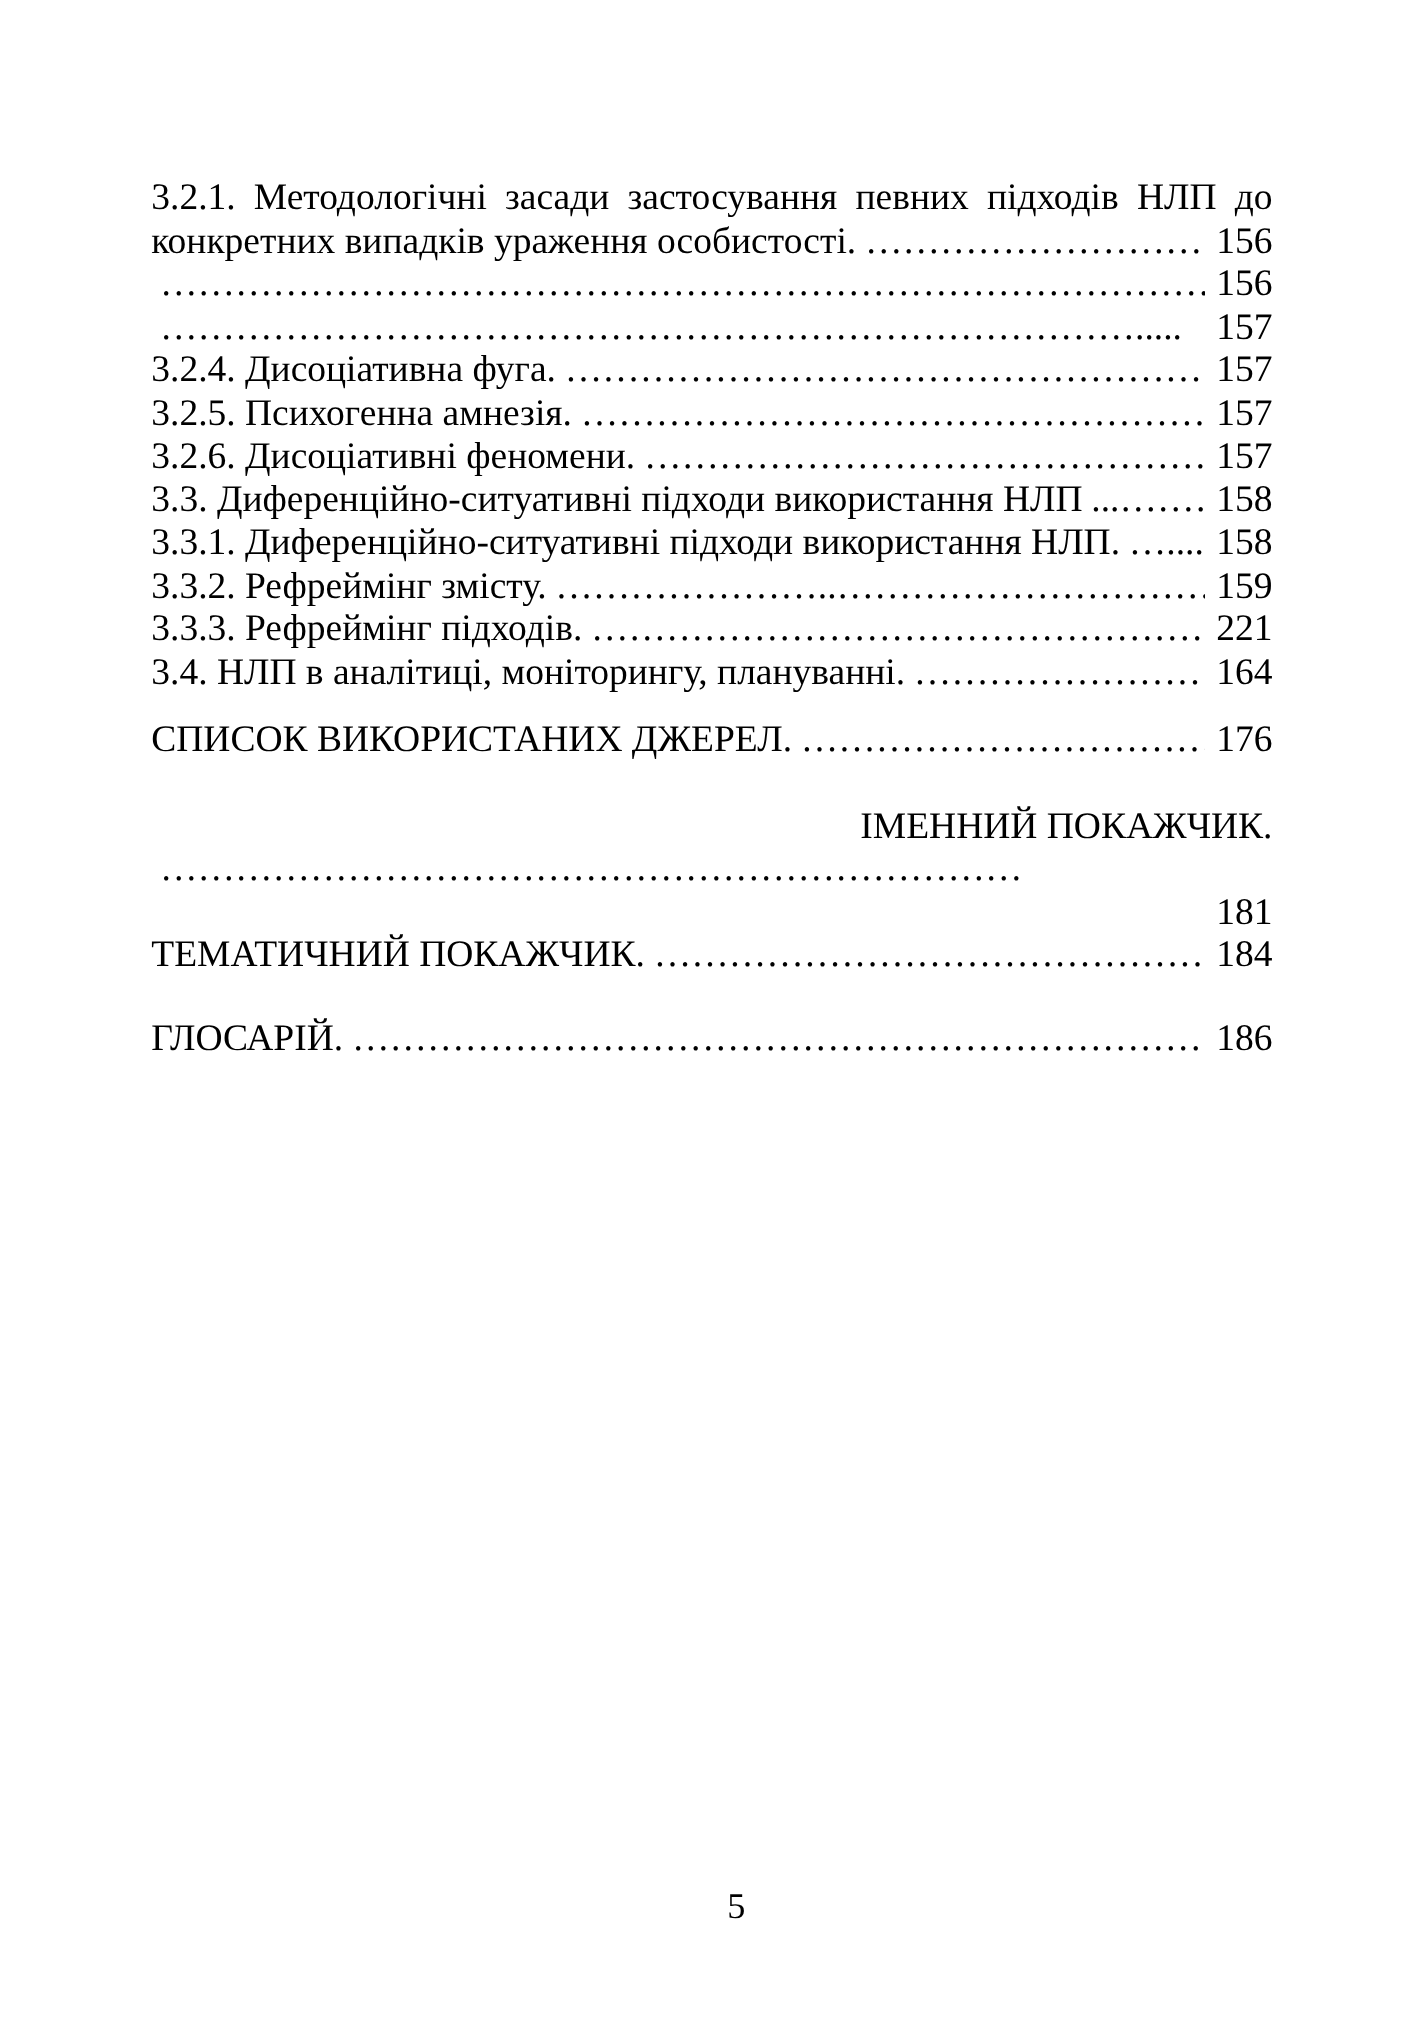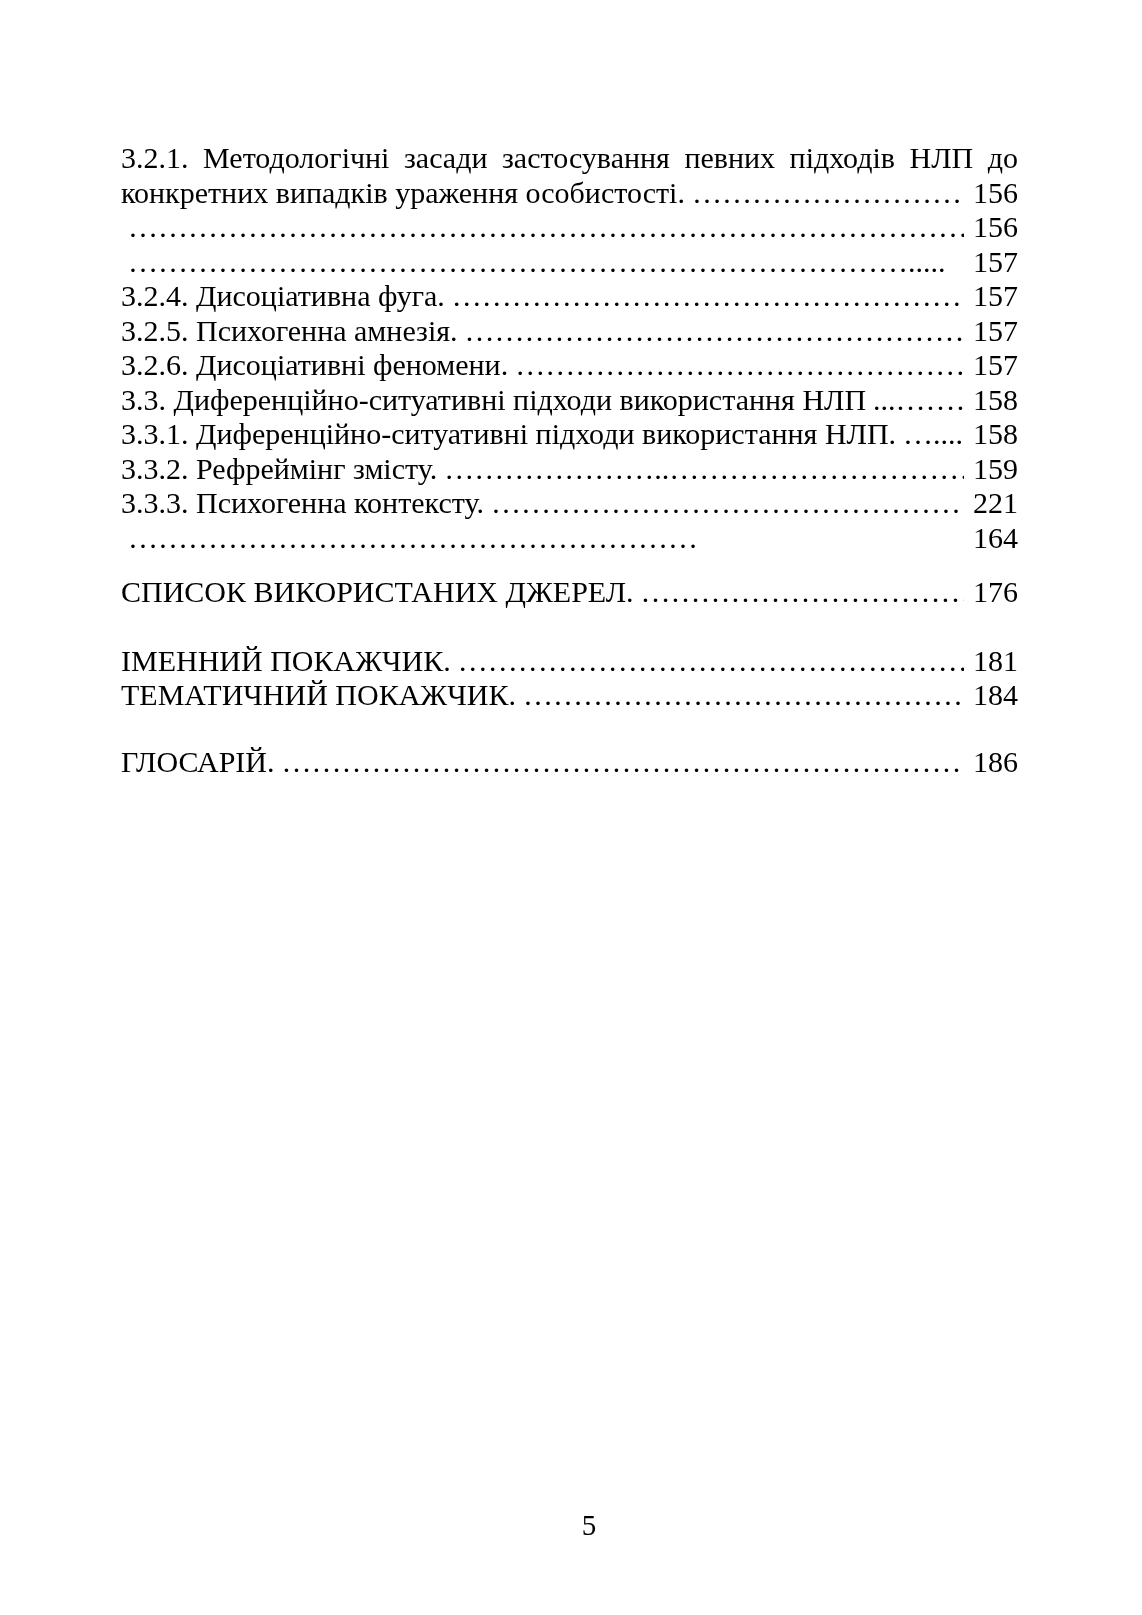--- a/index.html
+++ b/index.html
@@ -47,21 +47,21 @@
     white-space: nowrap;
     margin-left: 7px;
   }
   .pagenum {
     flex: 0 0 auto;
     margin-left: 9px;
     text-align: right;
   }
   .bold { font-weight: normal; }
   .gap-sm { margin-top: 20px; }
-  .gap-lg { margin-top: 34px; }
+  .gap-lg { margin-top: 34px; flex-direction: column; }
   .gap-md { margin-top: 32px; }
   .folio {
     position: absolute;
     top: 1508px;
     left: 0;
     width: 100%;
     text-align: center;
     line-height: 34.5px;
     font-size: 29px;
   }
@@ -121,26 +121,27 @@
       <span class="pagenum">158</span>
     </div>
 
     <div class="row">
       <span class="label">3.3.2. Рефреймінг змісту.</span>
       <span class="leader">…………………..………………………………………………………</span>
       <span class="pagenum">159</span>
     </div>
 
     <div class="row">
-      <span class="label">3.3.3. Психогенна контексту.</span>
+      <span class="label">3.3.3. Рефреймінг підходів.</span>
       <span class="leader">…………………………………………………………………………...</span>
       <span class="pagenum">221</span>
     </div>
 
     <div class="row bold">
+      <span class="label">3.4. НЛП в аналітиці, моніторингу, плануванні.</span>
       <span class="leader">…………………………………………………</span>
       <span class="pagenum">164</span>
     </div>
 
     <div class="row bold gap-sm">
       <span class="label">СПИСОК ВИКОРИСТАНИХ ДЖЕРЕЛ.</span>
       <span class="leader">……………………………………………………</span>
       <span class="pagenum">176</span>
     </div>
 

